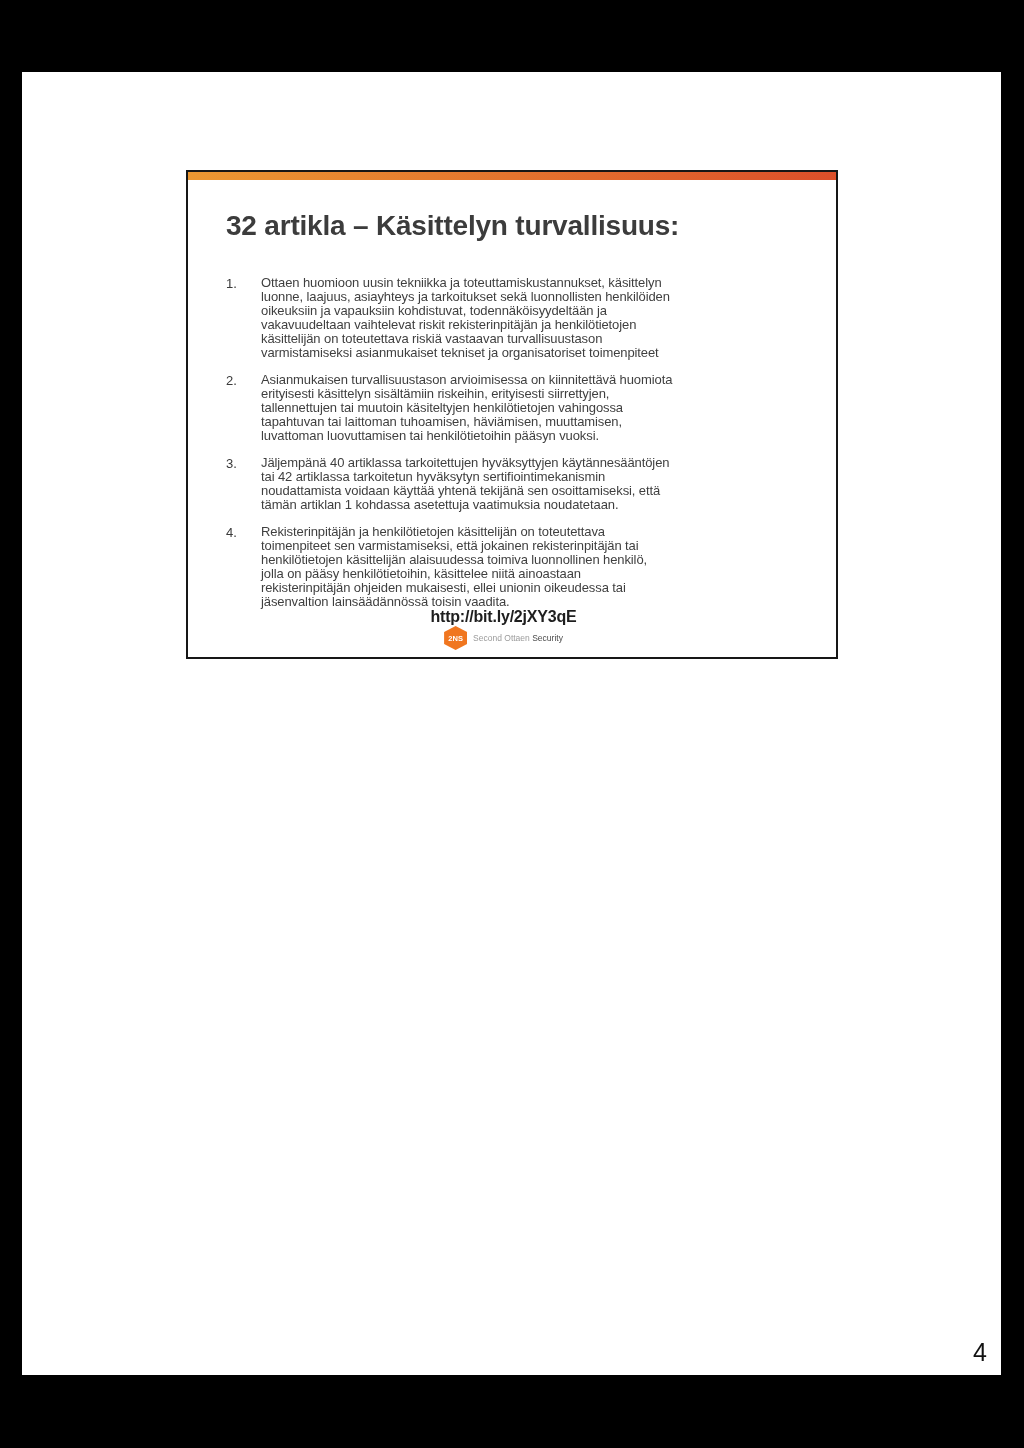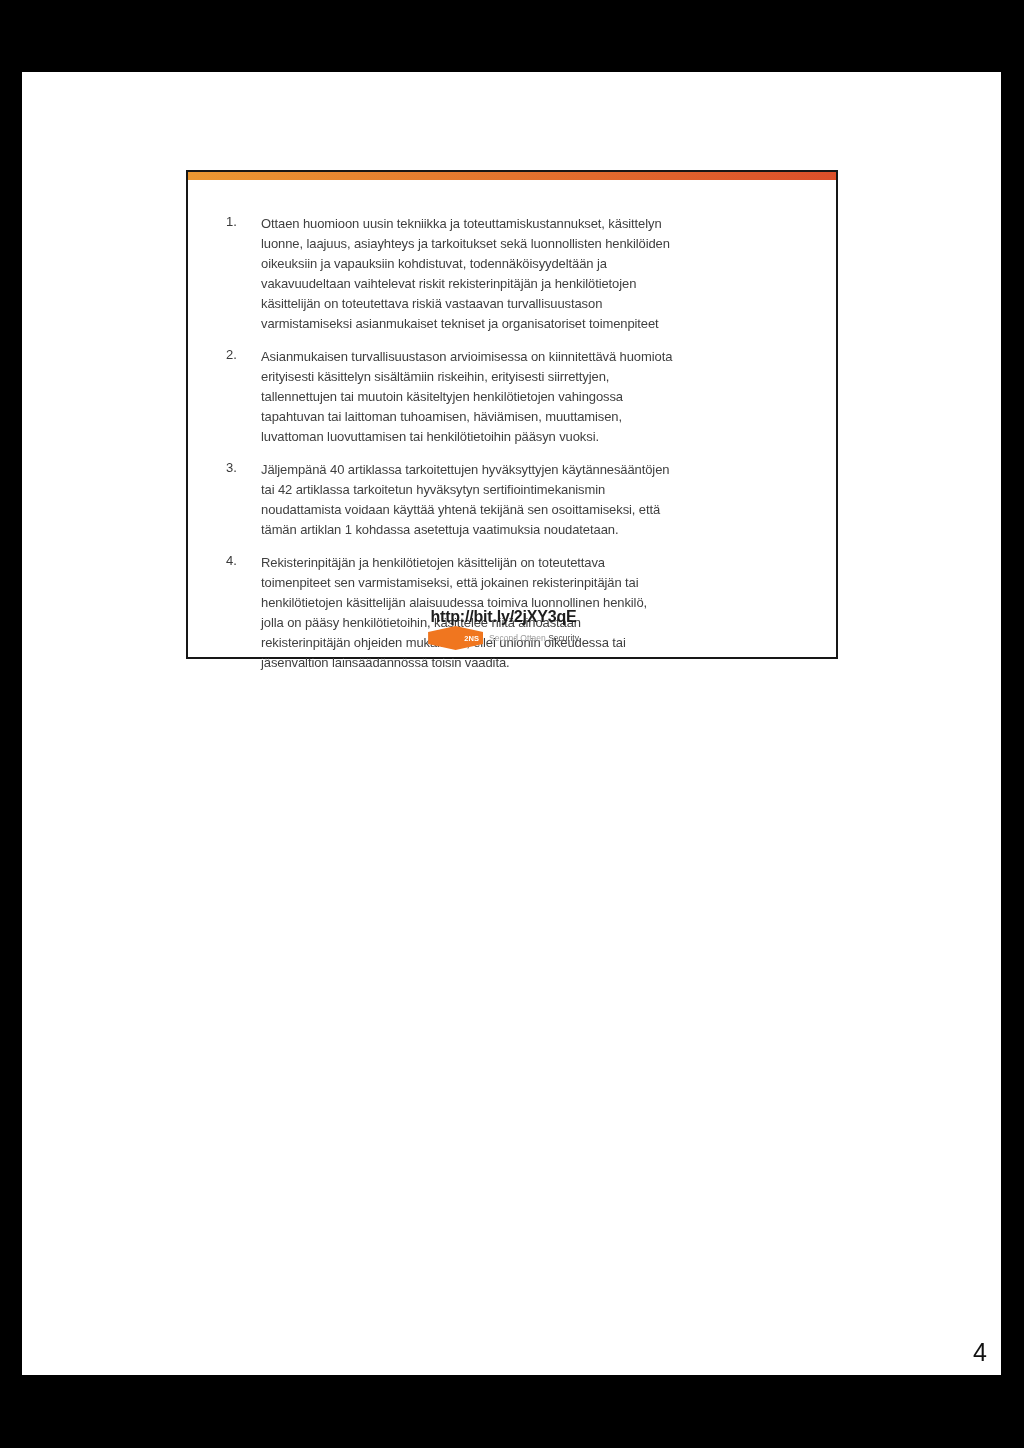--- a/index.html
+++ b/index.html
@@ -55,21 +55,21 @@
     margin-left: 38px;
     width: 35px;
     flex: 0 0 35px;
     font-size: 13px;
     font-weight: 500;
     color: #3a3a3a;
   }
   .item-text {
     width: 548px;
     font-size: 13px;
-    line-height: 20px;
+    line-height: 14px;
     font-weight: 500;
     letter-spacing: -0.1px;
     color: #3f3f3f;
     white-space: pre-line;
   }
   .slide-footer {
     position: absolute;
     left: 9px;
     right: 26px;
     bottom: 7px;
@@ -93,21 +93,20 @@
     width: 23px;
     height: 24px;
     background: #F0761F;
     clip-path: polygon(50% 0%, 100% 25%, 100% 75%, 50% 100%, 0% 75%, 0% 25%);
     display: flex;
     align-items: center;
     justify-content: center;
     color: #ffffff;
     font-size: 7.5px;
     font-weight: 700;
-    padding-left: 32px;
   }
   .logo-name {
     font-size: 8.5px;
     color: #9b9b9b;
     white-space: nowrap;
   }
   .logo-name .bold {
     font-weight: 400;
     color: #4c4c4c;
   }
@@ -120,20 +119,21 @@
   }
 </style>
 </head>
 <body>
 
 <div class="page">
 
   <div class="slide">
     <div class="accent-bar"></div>
 
+    <h1 class="slide-title">32 artikla – Käsittelyn turvallisuus:</h1>
 
     <div class="slide-list">
 
       <div class="list-item">
         <div class="item-number">1.</div>
         <div class="item-text">Ottaen huomioon uusin tekniikka ja toteuttamiskustannukset, käsittelyn
 luonne, laajuus, asiayhteys ja tarkoitukset sekä luonnollisten henkilöiden
 oikeuksiin ja vapauksiin kohdistuvat, todennäköisyydeltään ja
 vakavuudeltaan vaihtelevat riskit rekisterinpitäjän ja henkilötietojen
 käsittelijän on toteutettava riskiä vastaavan turvallisuustason

